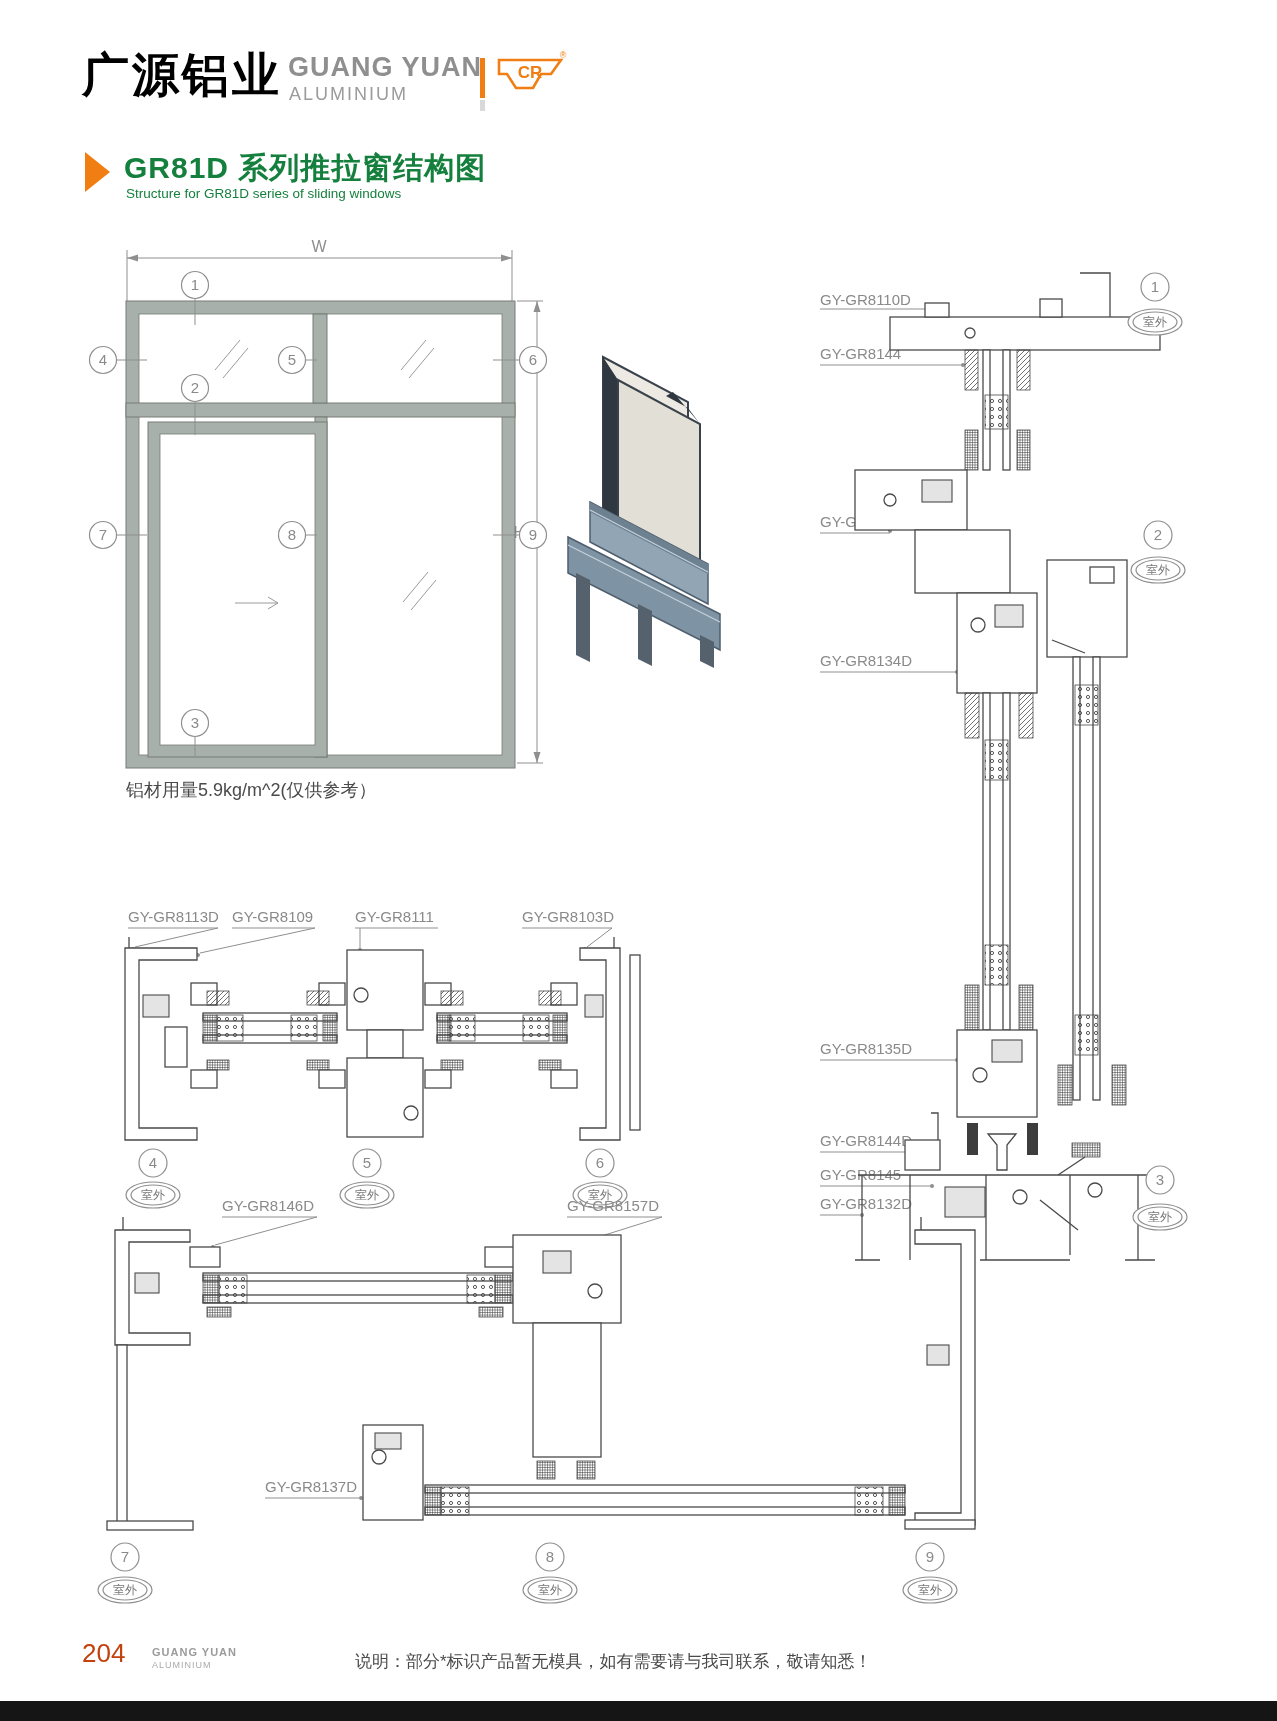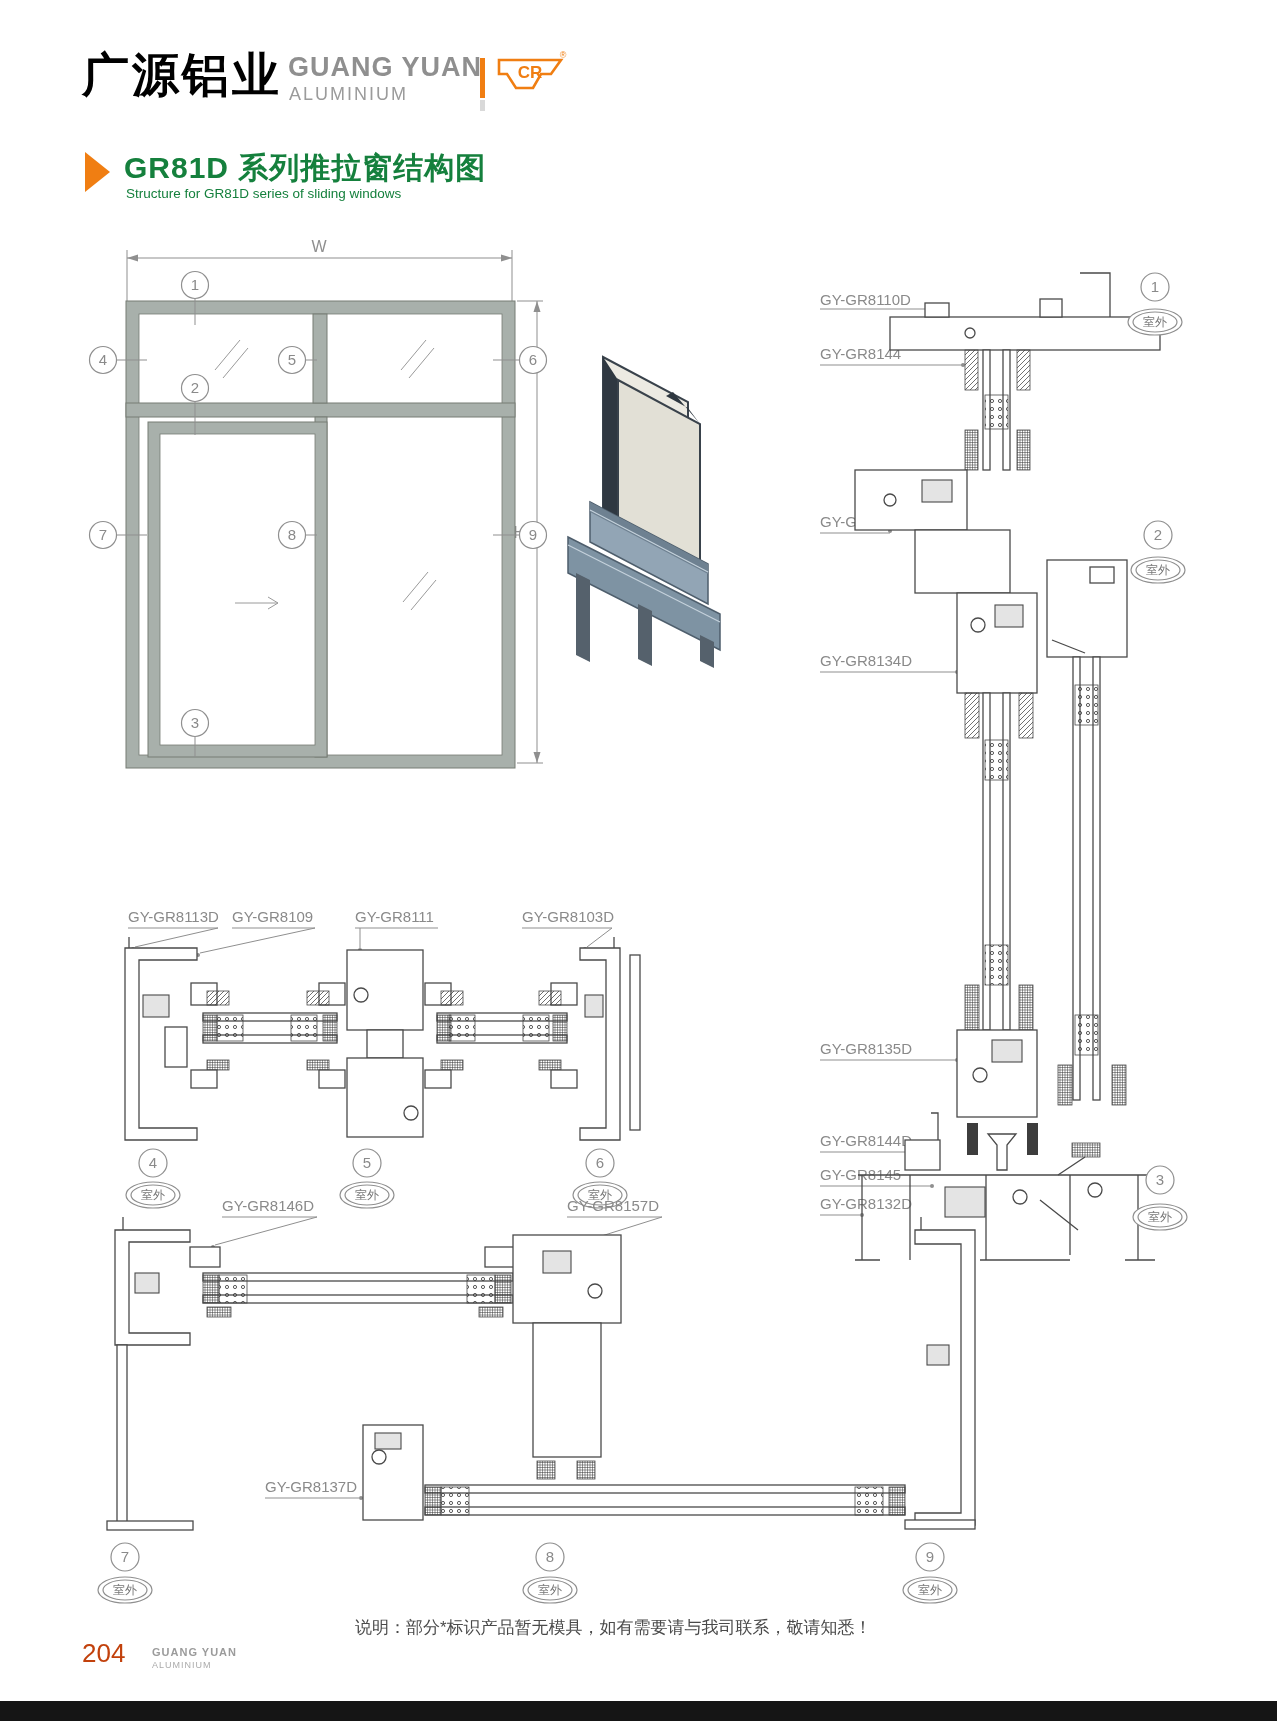--- a/index.html
+++ b/index.html
@@ -49,21 +49,21 @@
   .ldot{fill:#8F8F8F}
   .lbl{font-size:15px;fill:#8A8A8A}
   .co{fill:#FFF;stroke:#8F8F8F;stroke-width:1.2}
   .cot{font-size:15px;fill:#8A8A8A;text-anchor:middle}
   .outt{font-size:12px;fill:#777;text-anchor:middle}
 
   
   .page-num{left:82px;top:1638px;font-size:26px;font-weight:normal;color:#c2410c}
   .foot-brand1{left:152px;top:1646px;font-size:11px;font-weight:bold;color:#9B9B9B;letter-spacing:1px}
   .foot-brand2{left:152px;top:1660px;font-size:9px;color:#ABABAB;letter-spacing:1px}
-  .foot-note{left:355px;top:1616px;font-size:17px;color:#4A4A4A}
+  .foot-note{left:355px;top:1650px;font-size:17px;color:#4A4A4A}
   .bottom-bar{left:0;bottom:0;width:1277px;height:20px;background:#151515}
 </style>
 </head>
 <body>
 
 <svg width="0" height="0" style="position:absolute">
   <defs>
     <pattern id="gridP" width="5" height="5" patternUnits="userSpaceOnUse">
       <path d="M0 0H5 M0 2.5H5 M0 5H5 M0 0V5 M2.5 0V5 M5 0V5" stroke="#333" stroke-width="0.5" fill="none"></path>
     </pattern>
@@ -149,20 +149,21 @@
     <circle class="co" cx="18" cy="300" r="13.5"></circle>
       <text class="cot" x="18" y="305">7</text>
     <circle class="co" cx="207" cy="300" r="13.5"></circle>
       <text class="cot" x="207" y="305">8</text>
     <circle class="co" cx="448" cy="300" r="13.5"></circle>
       <text class="cot" x="448" y="305">9</text>
   </g>
 </svg>
 
 <div class="abs note">
+  <div>铝材用量5.9kg/m^2(仅供参考）</div>
 </div>
 
 <svg class="abs render3d" width="200" height="320" viewBox="0 0 200 320">
   <polygon points="55,5 140,50 140,215 55,170" fill="#ECEAE2" stroke="#39424B" stroke-width="2"></polygon>
   <polygon points="55,5 70,28 70,188 55,170" fill="#2F3841"></polygon>
   <polygon points="70,28 152,72 152,232 70,188" fill="#E2E0D6" stroke="#39424B" stroke-width="2"></polygon>
   <polygon points="125,40 152,72 140,56 118,44" fill="#2F3841"></polygon>
   <polygon points="42,150 160,212 160,252 42,190" fill="#92A5B5" stroke="#4E5E6C" stroke-width="1.5"></polygon>
   <polygon points="42,150 160,212 160,222 42,160" fill="#6E8191"></polygon>
   <polygon points="20,185 172,262 172,298 20,221" fill="#7E93A3" stroke="#4E5E6C" stroke-width="1.5"></polygon>

